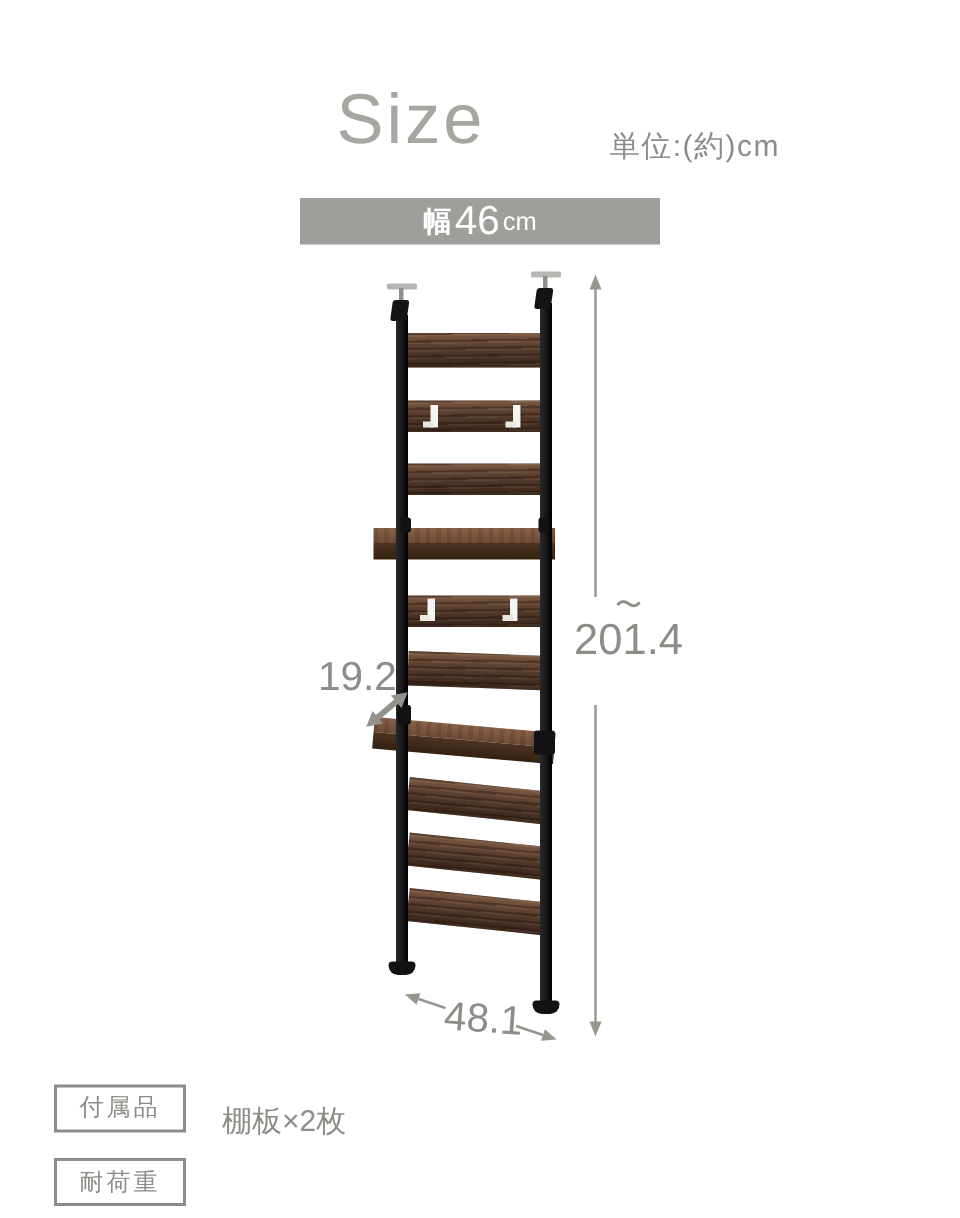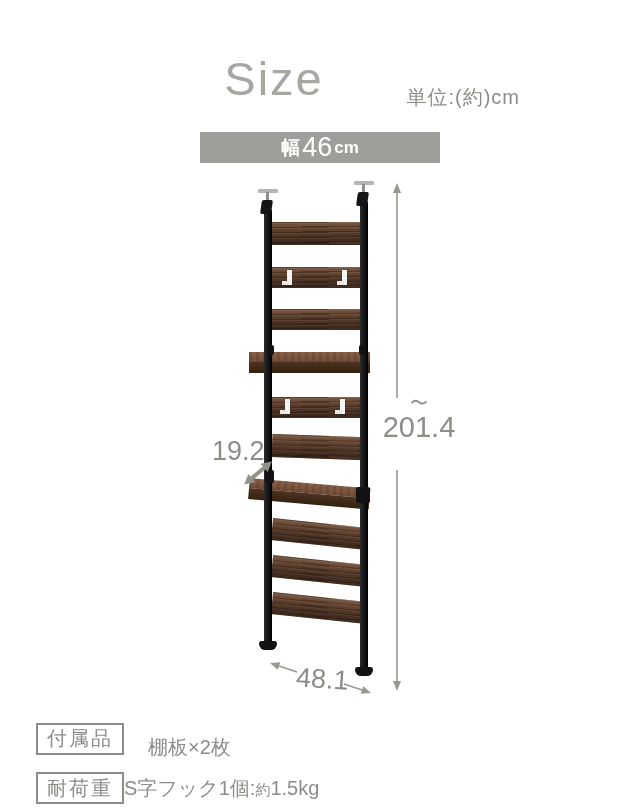--- a/index.html
+++ b/index.html
@@ -17,21 +17,21 @@
     position:absolute;top:84px;right:28px;font-size:20px;font-weight:400;
     color:var(--text-gray);letter-spacing:1px;
   }
   .banner{
     position:absolute;left:200px;top:132px;width:240px;height:31px;
     background:var(--banner-bg);color:var(--banner-text);
     display:flex;align-items:center;justify-content:center;gap:2px;
   }
   .banner .b-prefix{font-size:19px;font-weight:600;}
   .banner .b-value{font-size:27px;font-weight:400;line-height:1;}
-  .banner .b-unit{font-size:17px;font-weight:700;}
+  .banner .b-unit{font-size:17px;font-weight:400;}
   
   .wood{
     position:absolute;
     background:
       repeating-linear-gradient(179deg, rgba(18,7,2,.30) 0 1.5px, rgba(255,255,255,.06) 1.5px 2.5px, rgba(0,0,0,0) 2.5px 5px),
       linear-gradient(180deg, var(--wood-light) 0%, var(--wood-mid) 45%, var(--wood-dark) 100%);
     border-bottom:2px solid rgba(16,7,2,.55);
   }
   .pole{position:absolute;width:8px;background:linear-gradient(90deg,#2a2a2c,var(--pole-black) 40%,#000);z-index:3;}
   .foot{position:absolute;width:18px;height:9px;background:#121212;border-radius:3px 3px 7px 7px;z-index:4;}
@@ -58,21 +58,21 @@
   .dim-height{left:376px;top:395px;width:86px;text-align:center;font-size:29px;line-height:30px;}
   .dim-height .tilde{font-size:18px;line-height:17px;}
   .dim-depth{left:212px;top:436px;font-size:27px;}
   .dim-width{left:296px;top:664px;font-size:27px;transform:rotate(4deg);}
   
   .specs{position:absolute;left:36px;top:716px;width:570px;z-index:2;}
   .spec-row{display:flex;align-items:center;margin-bottom:11px;}
   .spec-box{
     width:84px;height:28px;border:2px solid var(--text-gray);
     display:flex;align-items:center;justify-content:center;
-    font-size:20px;letter-spacing:2px;color:var(--text-gray);font-weight:500;
+    font-size:16px;letter-spacing:2px;color:var(--text-gray);font-weight:500;
     flex:0 0 auto;
   }
   .spec-col1{width:146px;margin-left:24px;font-size:20px;color:var(--text-gray);font-weight:500;flex:0 0 auto;margin-top:18px;}
   .spec-col2{font-size:20px;color:var(--text-gray);font-weight:500;}
   .approx{font-size:15px;}
 </style>
 </head>
 <body>
 
 <div class="page">
@@ -161,19 +161,16 @@
   <div class="dim-text dim-depth">19.2</div>
   <div class="dim-text dim-width">48.1</div>
 
   <div class="specs">
     <div class="spec-row">
       <div class="spec-box">付属品</div>
       <div class="spec-col1">棚板×2枚</div>
     </div>
     <div class="spec-row">
       <div class="spec-box">耐荷重</div>
-      <div class="spec-col2">
-        <span>S字フック1個:</span><span class="approx">約</span><span>1.5kg</span>
-      </div>
     </div>
   </div>
 
 </div>
 
 </body></html>

